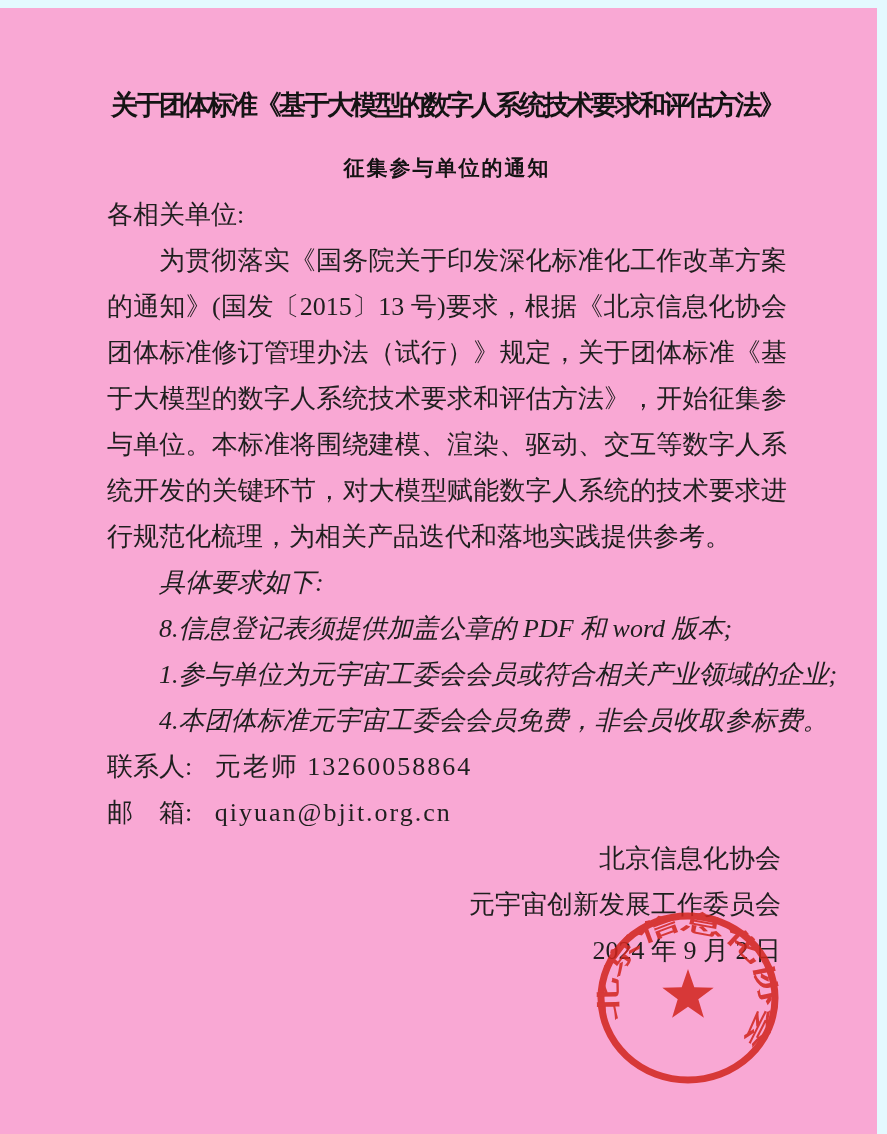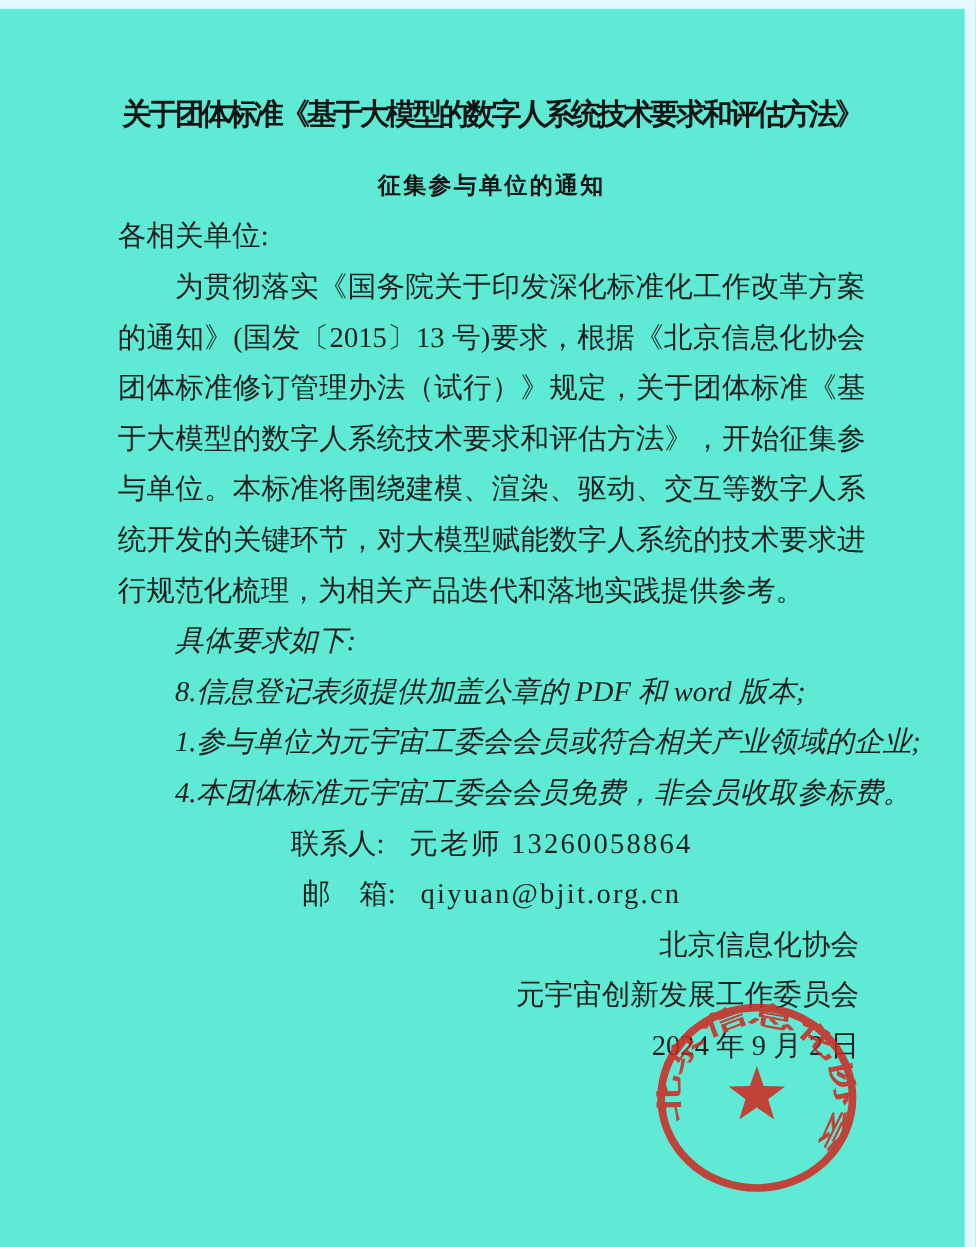--- a/index.html
+++ b/index.html
@@ -1,20 +1,20 @@
 <!DOCTYPE html>
 <html><head>
 <meta charset="utf-8">
 <style>
   html, body { margin: 0; padding: 0; background: #ffffff; }
   .page {
     position: relative;
     width: 887px;
     height: 1134px;
-    background: #5eead4;
+    background: #f9a8d4;
     overflow: hidden;
     font-family: "Liberation Serif", "DejaVu Serif", serif;
     color: #1f1f1f;
   }
   .top-strip {
     position: absolute; top: 0; left: 0;
     width: 887px; height: 8px;
     background: #e4f9ff;
   }
   .right-strip {
@@ -54,21 +54,21 @@
   .salutation { text-indent: 0; }
   .para {
     text-align: justify;
     text-indent: 2em;
   }
   .req {
     text-indent: 2em;
     white-space: nowrap;
     font-style: italic;
   }
-  .contact-line { white-space: nowrap; text-align: center; }
+  .contact-line { white-space: nowrap; }
   .contact-value { margin-left: 16px; letter-spacing: 2px; }
   .signature {
     text-align: right;
     padding-right: 6px;
   }
   .signature p { margin: 0; }
   .seal {
     position: absolute;
     left: 594px;
     top: 909px;

